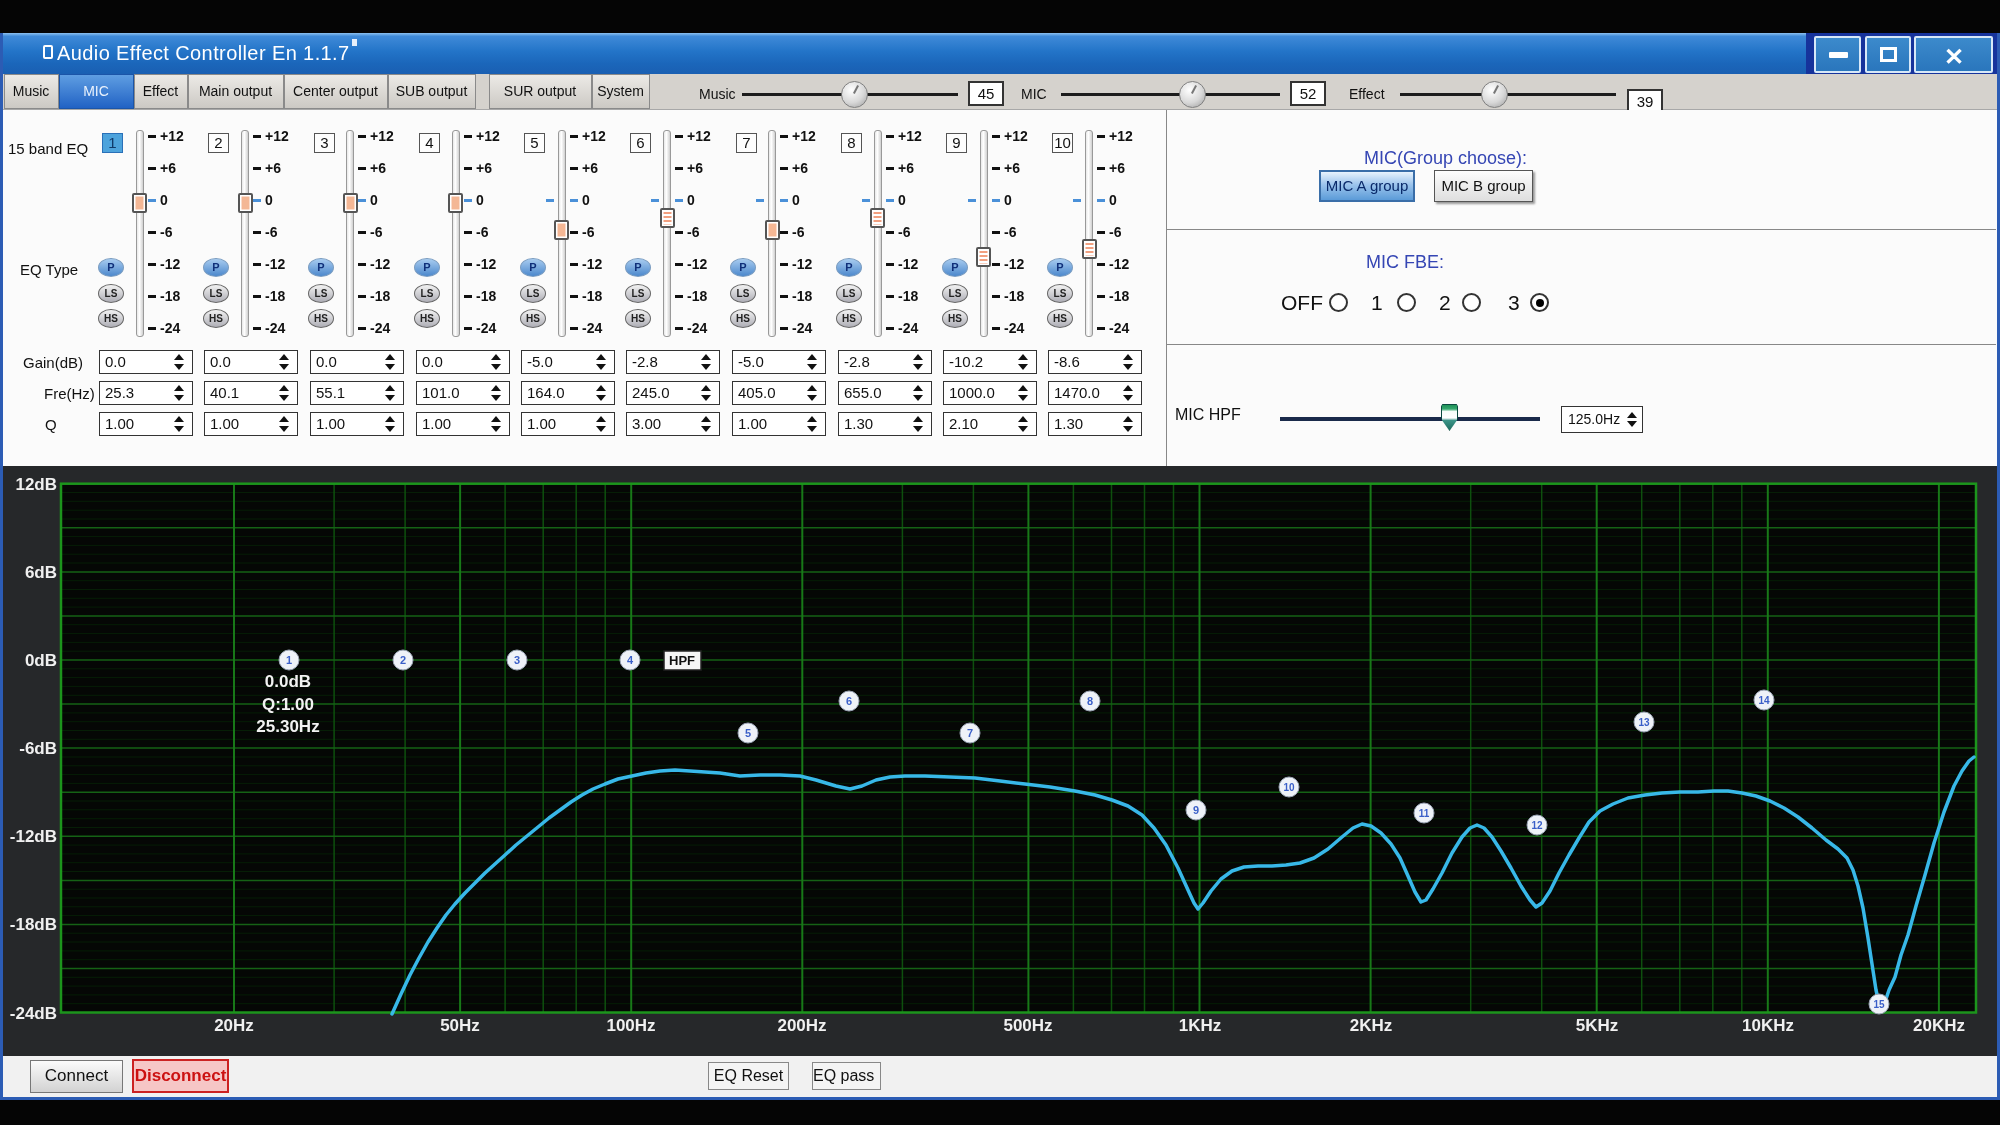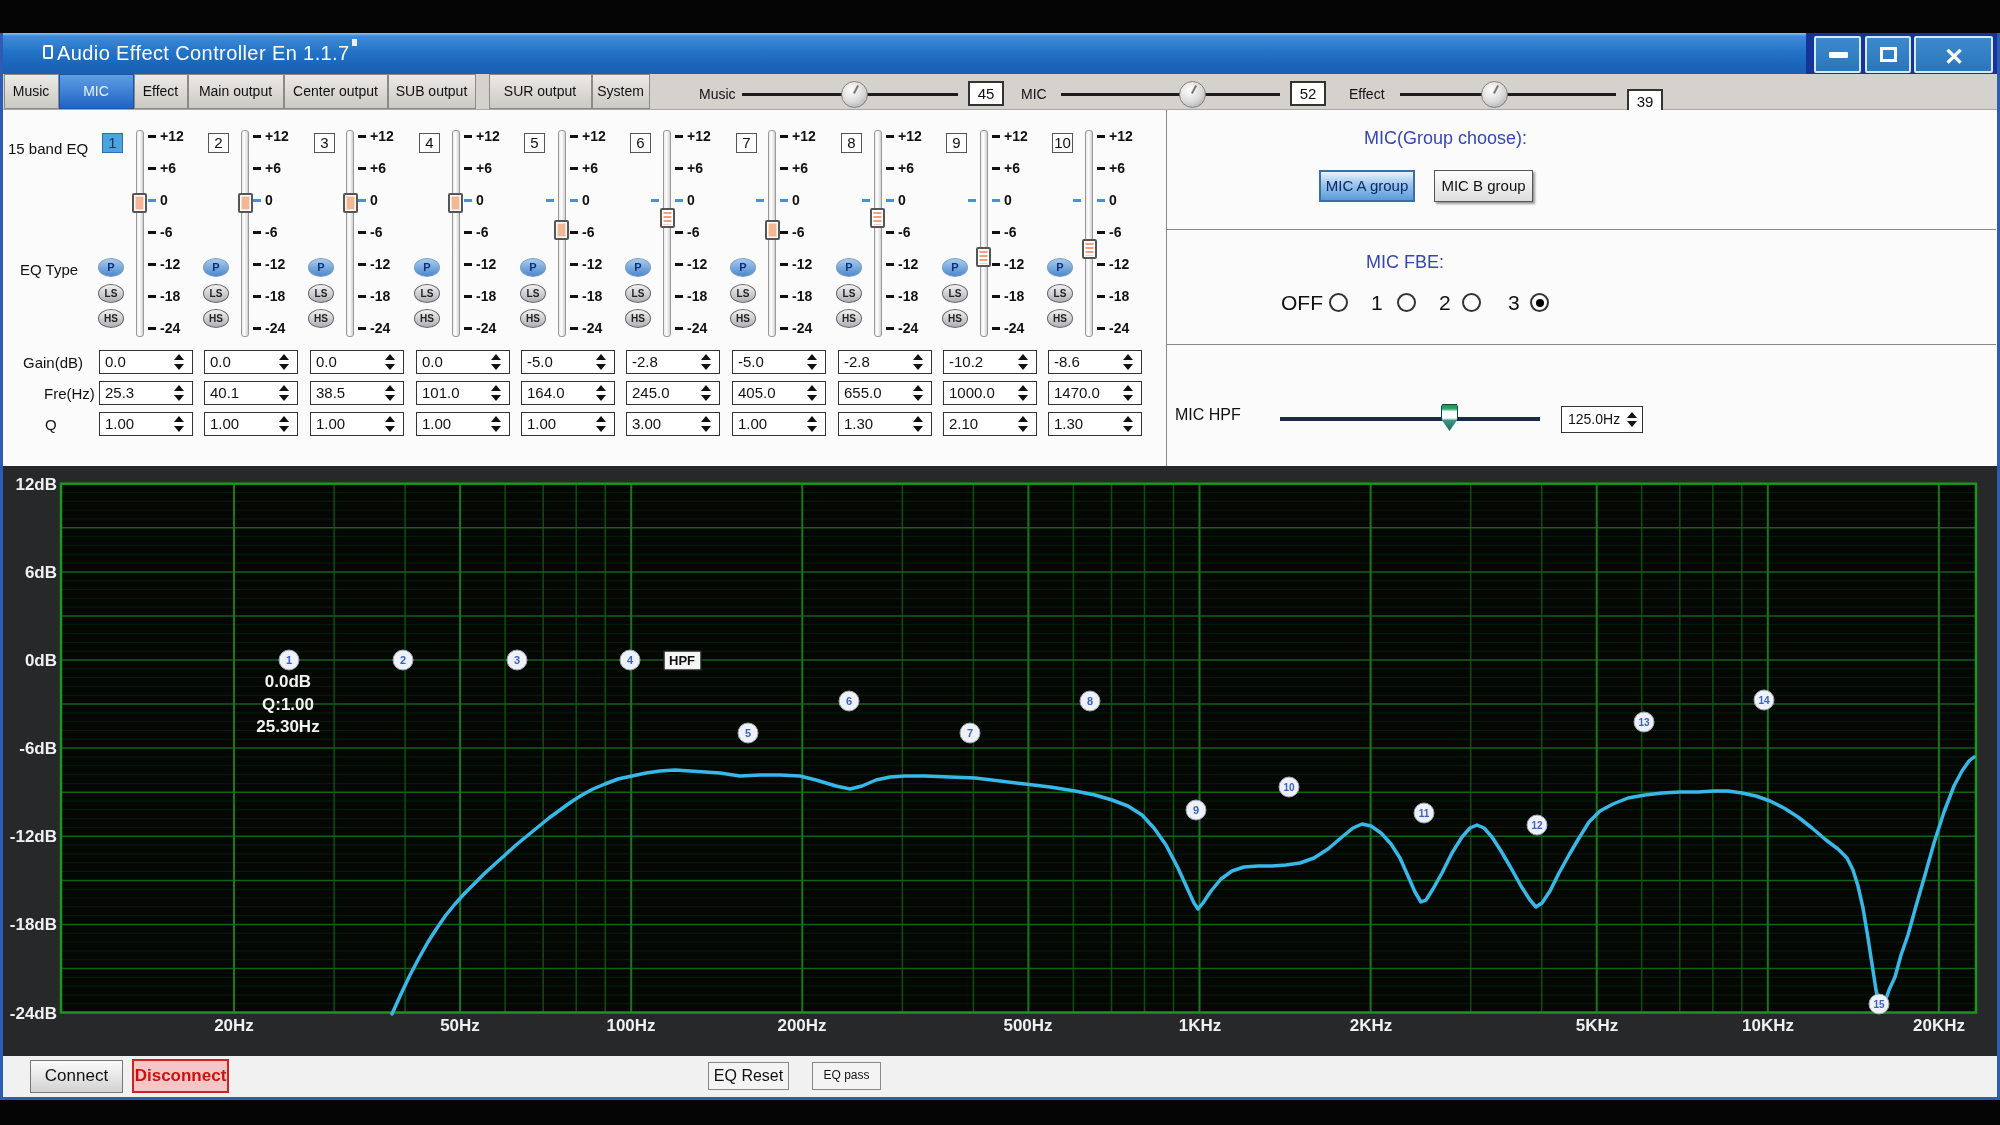--- a/index.html
+++ b/index.html
@@ -110,21 +110,21 @@
 
 #bottombar { position:absolute; left:3px; top:1056px; width:1994px; height:41px; background:#f1f1f1; }
 #bconnect { position:absolute; left:27px; top:4px; width:93px; height:33px;
   background:linear-gradient(#fbfbfb,#d2d2d2); border:1.5px solid #777; font-size:17px; color:#111;
   text-align:center; line-height:30px; }
 #bdisc { position:absolute; left:129px; top:3px; width:97px; height:34px; background:#f6c6c6;
   border:2.5px solid #cc2222; font-size:17px; color:#cc1111; font-weight:bold; text-align:center; line-height:29px; }
 #breset { position:absolute; left:705px; top:6px; width:81px; height:28px; background:#f4f4f4;
   border:1.5px solid #888; font-size:16px; color:#111; text-align:center; line-height:25px; }
 #bpass { position:absolute; left:809px; top:6px; width:69px; height:28px; background:#f4f4f4;
-  border:1.5px solid #888; font-size:12px; color:#111; text-align:center; line-height:25px; }
+  border:1.5px solid #888; font-size:16px; color:#111; text-align:left; line-height:25px; }
 
 
 #bleft { position:absolute; left:0; top:33px; width:3px; height:1067px; background:#2c5cb4; }
 #bright { position:absolute; left:1997px; top:33px; width:3px; height:1067px; background:#2c5cb4; }
 #bbot { position:absolute; left:0; top:1097px; width:2000px; height:3px; background:#2c5cb4; }
 #topblack { position:absolute; left:0; top:0; width:2000px; height:33px; background:#050505; }
 #botblack { position:absolute; left:0; top:1100px; width:2000px; height:25px; background:#050505; }
 </style>
 </head>
 <body>
@@ -272,21 +272,21 @@
 <div class="thumb" style="left:343px;top:193px"></div>
 <div class="ebtn p" style="left:308px;top:258px">P</div>
 <div class="ebtn g" style="left:308px;top:284px">LS</div>
 <div class="ebtn g" style="left:308px;top:309px">HS</div>
 <div class="spin" style="left:310px;top:350px">
         <span>0.0</span>
         <i class="up"></i>
         <i class="dn"></i>
       </div>
 <div class="spin" style="left:310px;top:381px">
-        <span>38.5</span>
+        <span>55.1</span>
         <i class="up"></i>
         <i class="dn"></i>
       </div>
 <div class="spin" style="left:310px;top:412px">
         <span>1.00</span>
         <i class="up"></i>
         <i class="dn"></i>
       </div>
 <div class="bnum" style="left:419px;top:133px">4</div>
 <div class="track" style="left:452px;top:130px"></div>
@@ -537,21 +537,21 @@
 <div class="spin" style="left:1048px;top:412px">
         <span>1.30</span>
         <i class="up"></i>
         <i class="dn"></i>
       </div>
   </div>
 
   <div id="rpanel"></div>
   <div class="rline" style="top:229px"></div>
   <div class="rline" style="top:344px"></div>
-  <div class="bluetxt" style="left:1364px;top:128px">MIC(Group choose):</div>
+  <div class="bluetxt" style="left:1364px;top:148px">MIC(Group choose):</div>
   <div class="grpbtn" id="btnA">MIC A group</div>
   <div class="grpbtn" id="btnB">MIC B group</div>
   <div class="bluetxt" style="left:1366px;top:252px">MIC FBE:</div>
   <div class="radlab" style="left:1281px">OFF</div>
   <div class="radio" style="left:1329px"></div>
   <div class="radlab" style="left:1371px">1</div>
   <div class="radio" style="left:1397px"></div>
   <div class="radlab" style="left:1439px">2</div>
   <div class="radio" style="left:1462px"></div>
   <div class="radlab" style="left:1508px">3</div>

